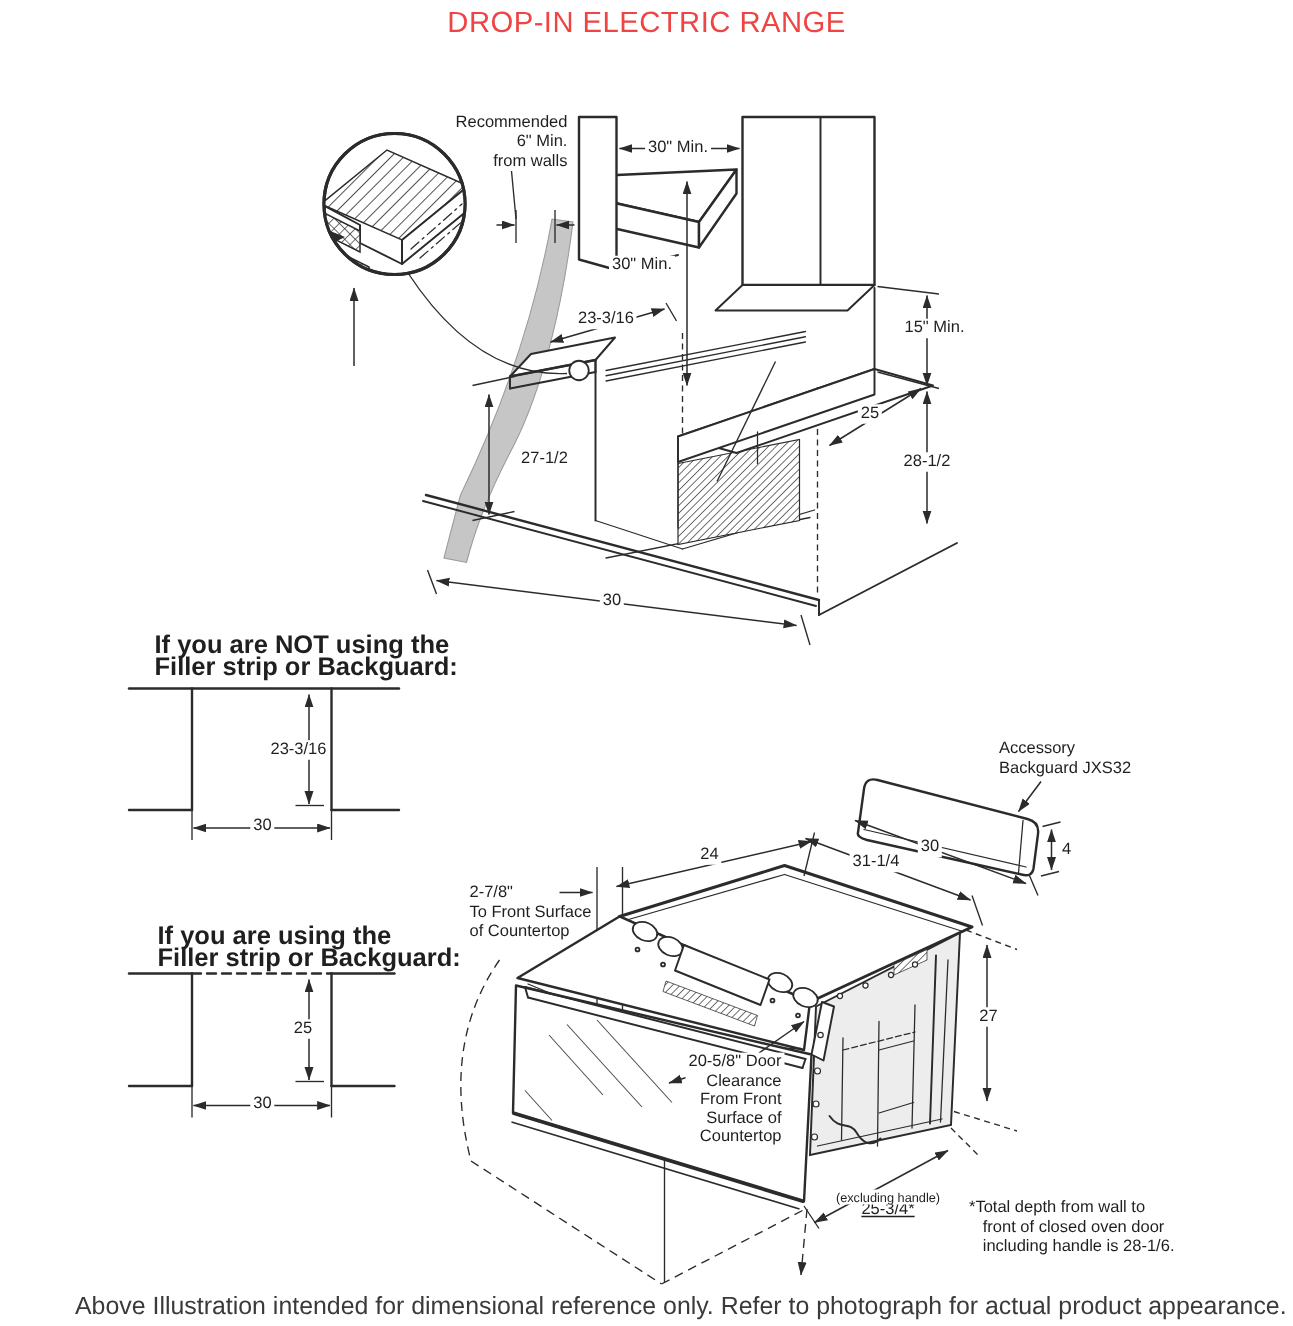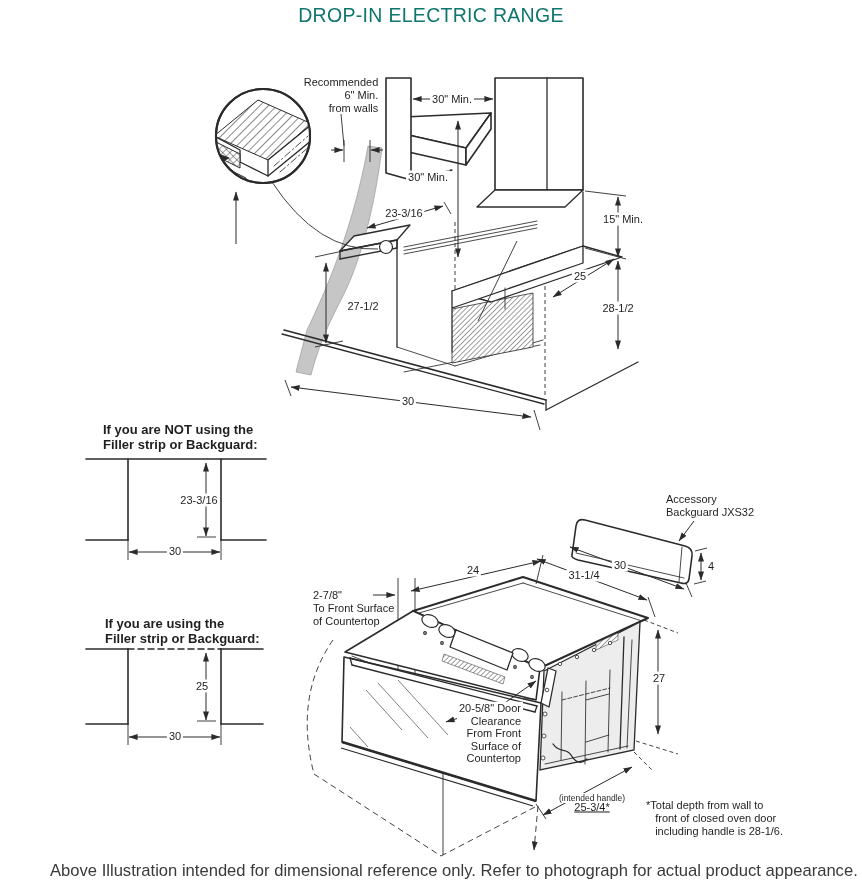--- a/index.html
+++ b/index.html
@@ -4,25 +4,25 @@
 <style>
   html,body{margin:0;padding:0;background:#fff;}
   body{width:862px;height:884px;position:relative;overflow:hidden;
        font-family:"Liberation Sans",sans-serif;color:#1f1f1f;}
   #stage{position:absolute;inset:0;}
   svg{position:absolute;left:0;top:0;z-index:1;}
   .lbl{position:absolute;font-size:11px;line-height:13px;color:#1f1f1f;
        white-space:pre;z-index:2;}
   .c{transform:translate(-50%,-50%);text-align:right;}
   .bgw{background:#fff;padding:0 2px;}
-  .hdr{font-weight:bold;font-size:13px;line-height:15px;}
+  .hdr{font-weight:bold;font-size:17px;line-height:15px;}
   .small{font-size:9.5px;line-height:11px;}
   .tiny{font-size:8.5px;line-height:10px;}
   #title{position:absolute;top:4px;left:50%;transform:translateX(-50%);
-         font-size:19.5px;letter-spacing:.3px;color:#0f766e;z-index:2;white-space:pre;}
+         font-size:19.5px;letter-spacing:.3px;color:#ef4444;z-index:2;white-space:pre;}
   #caption{position:absolute;left:2px;top:861px;font-size:16.6px;color:#3a3a3a;
            z-index:2;white-space:pre;margin-left:48px;}
   .ln{fill:none;stroke:#2b2b2b;stroke-width:1.3;stroke-linejoin:round;stroke-linecap:round;}
   .thk{stroke-width:2;}
   .md{stroke-width:1.6;}
   .thin{stroke-width:0.85;}
   .fw{fill:#fff;}
   .dim{fill:none;stroke:#2b2b2b;stroke-width:1;
        marker-start:url(#ah);marker-end:url(#ah);}
   .dimE{fill:none;stroke:#2b2b2b;stroke-width:1;marker-end:url(#ah);}
@@ -334,20 +334,20 @@
 <div class="lbl" style="left:313px;top:589px;">2-7/8"
 To Front Surface
 of Countertop</div>
 <div class="lbl c bgw" style="left:490px;top:733px;line-height:12.5px;">20-5/8" Door
 Clearance
 From Front
 Surface of
 Countertop</div>
 <div class="lbl c bgw" style="left:659px;top:678px;">27</div>
 <div class="lbl c bgw" style="left:592px;top:807px;text-decoration:underline;">25-3/4*</div>
-<div class="lbl c tiny bgw" style="left:592px;top:798px;">(intended handle)</div>
+<div class="lbl c tiny bgw" style="left:592px;top:798px;">(excluding handle)</div>
 <div class="lbl" style="left:646px;top:799px;">*Total depth from wall to
    front of closed oven door
    including handle is 28-1/6.</div>
 
 <div id="caption">Above Illustration intended for dimensional reference only. Refer to photograph for actual product appearance.</div>
 
 </div>
 
 </body></html>

